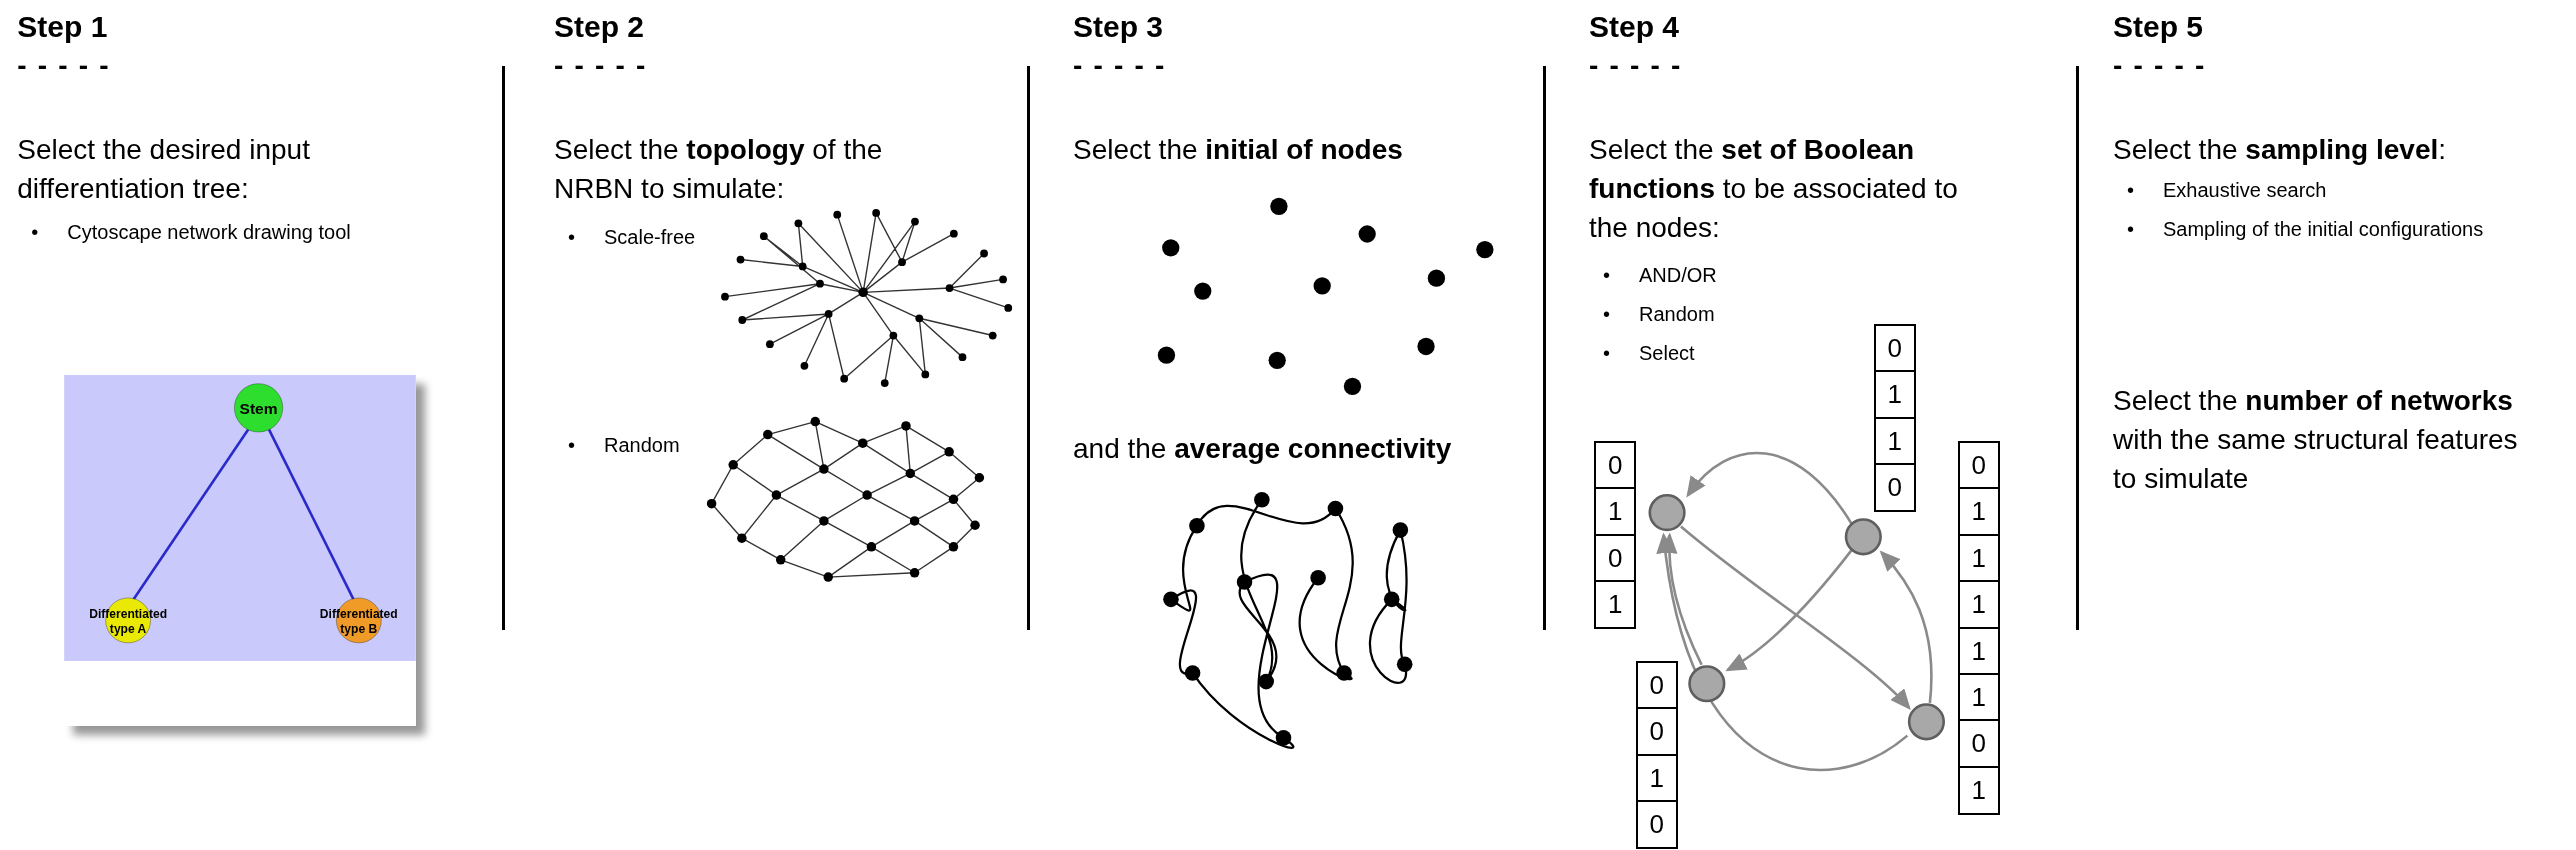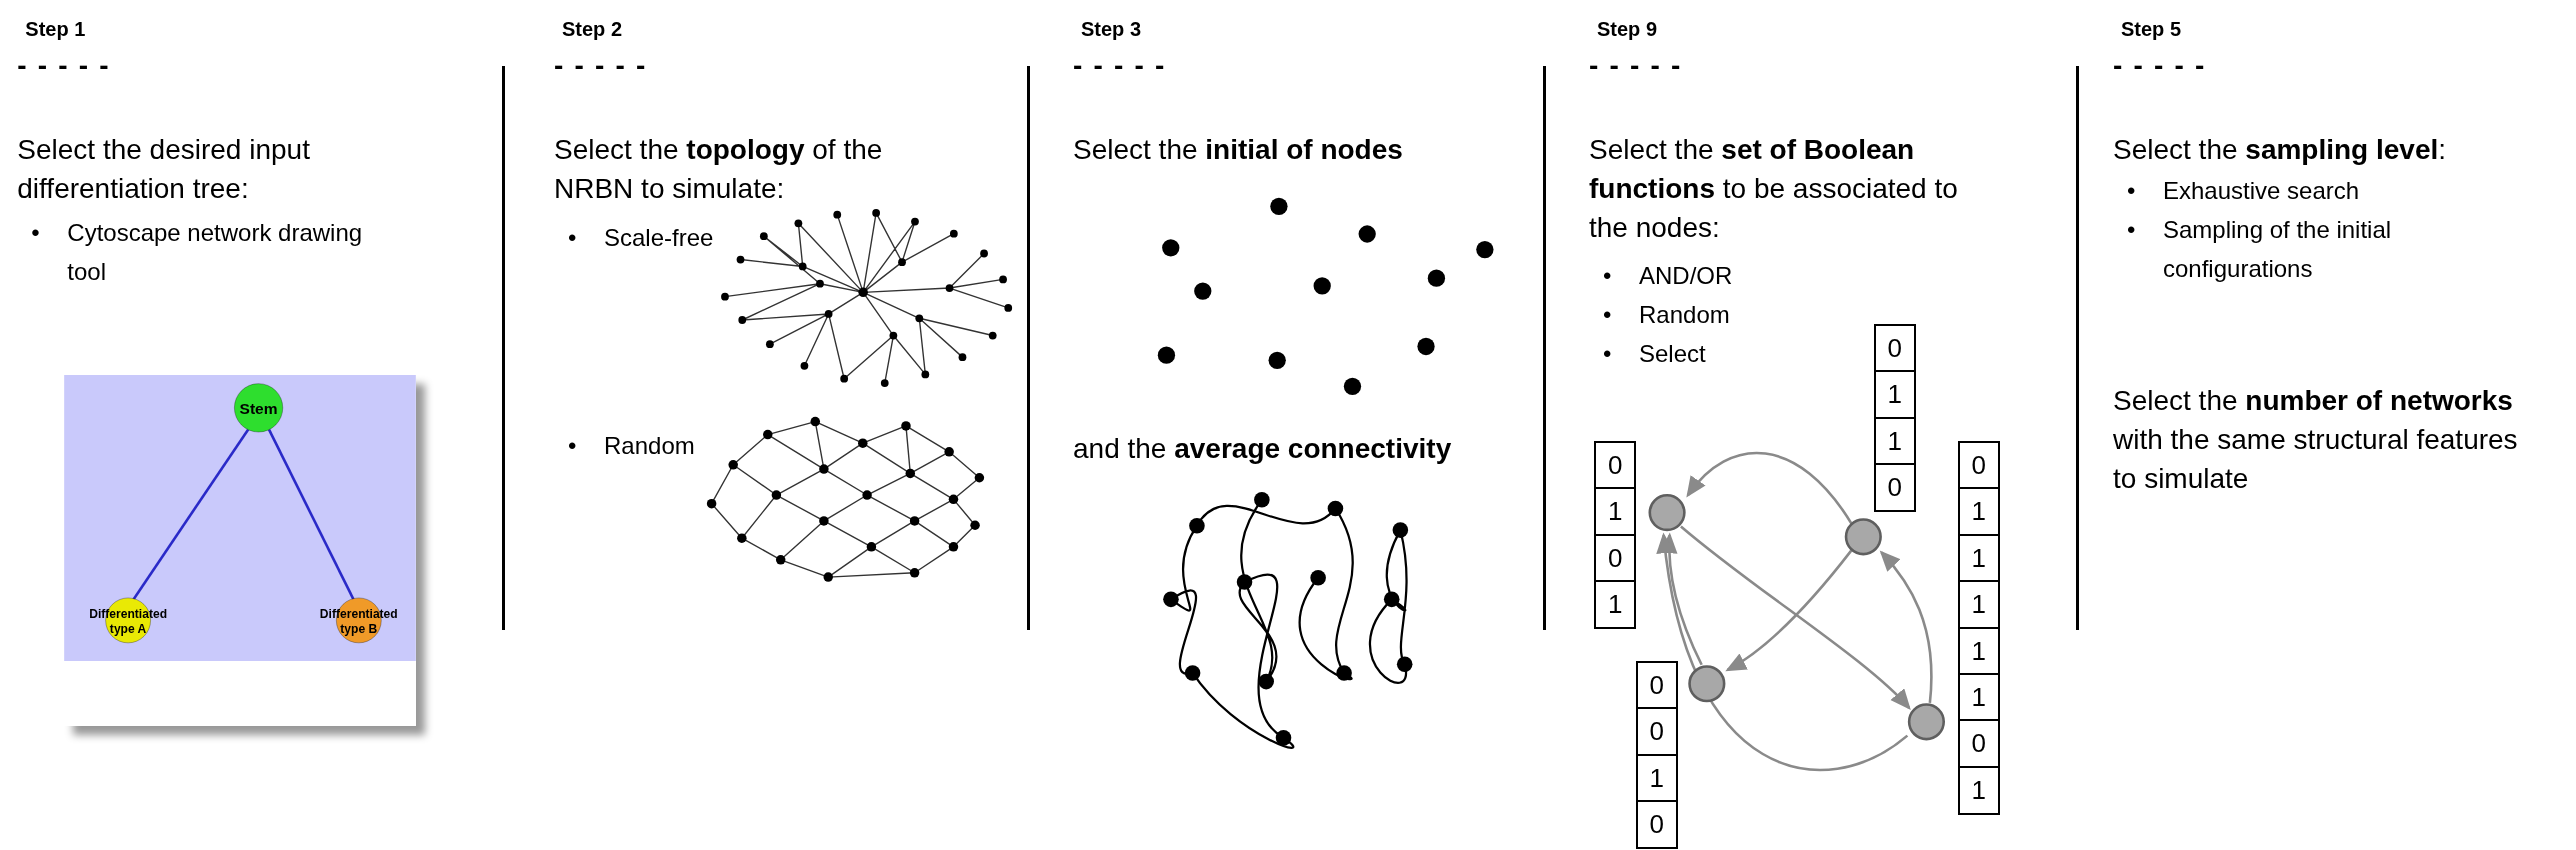--- a/index.html
+++ b/index.html
@@ -2,27 +2,27 @@
 <html style="font-size:14px"><head>
 <meta charset="utf-8">
 <style>
   html,body { margin:0; padding:0; background:#ffffff; }
   .canvas {
     position:relative; width:2576px; height:851px; background:#ffffff;
     font-family:"Liberation Sans", sans-serif; color:#000; overflow:hidden;
   }
   .vdiv { position:absolute; top:66px; height:564px; width:2.6px; background:#000; }
   .col { position:absolute; top:0; height:100%; }
-  .step-title { position:absolute; top:10.4px; left:0; margin:8px; font-size:20px; font-weight:bold; }
+  .step-title { position:absolute; top:10.4px; left:0; margin:0; font-size:30px; font-weight:bold; }
   .dashes { position:absolute; top:50px; left:0; font-size:28px; font-weight:bold; letter-spacing:1.7px; }
   .txt { font-size:28px; line-height:39px; margin:0; }
   .intro { position:absolute; top:130px; left:0; }
   .subtext { position:absolute; left:0; }
   .bullet-list { position:absolute; left:0; margin:0; padding:0; list-style:none; }
-  .bullet-list li { position:relative; padding-left:50px; font-size:24px; line-height:39px; }
+  .bullet-list li { position:relative; padding-left:50px; font-size:20px; line-height:39px; }
   .bullet-list li::before { content:"\2022"; position:absolute; left:14px; }
   .ill { position:absolute; display:block; }
   .tree-wrap { position:absolute; left:47px; top:375px; width:352px; height:351px;
                box-shadow:8.7px 8.7px 7.8px #999999; line-height:0; }
   .tree-wrap svg { display:block; }
   .tree-label { font-family:"Liberation Sans",sans-serif; font-size:18px; font-weight:bold; }
   .tree-label-sm { font-family:"Liberation Sans",sans-serif; font-size:14px; font-weight:bold; }
   .net-edge { stroke:#333; stroke-width:1.6; fill:none; }
   .net-dot { fill:#000; }
   .tangle-edge { stroke:#000; stroke-width:2.6; fill:none; }
@@ -172,21 +172,21 @@
         <circle cx="70" cy="225" r="9"></circle>
           <circle cx="155" cy="235" r="9"></circle>
         <circle cx="245" cy="225" r="9"></circle>
           <circle cx="315" cy="215" r="9"></circle>
         <circle cx="175" cy="300" r="9"></circle>
       </g>
     </svg>
   </section>
 
   <section class="col" style="left:1589px;width:485px">
-    <h2 class="step-title">Step 9</h2>
+    <h2 class="step-title">Step 4</h2>
     <div class="dashes">- - - - -</div>
     <p class="txt intro" style="width:407px"><span>Select the </span><span style="font-weight: bold;">set of Boolean functions</span><span> to be associated to the nodes:</span></p>
     <ul class="bullet-list" style="top:256px;width:363px">
       <li><span>AND/OR</span></li>
       <li><span>Random</span></li>
       <li><span>Select</span></li>
     </ul>
     <div class="bn-diagram" style="left:1.7px;top:322px;width:453px;height:529px">
       <svg class="bn-svg" width="453" height="529" viewBox="0 0 524 611">
         <defs>

